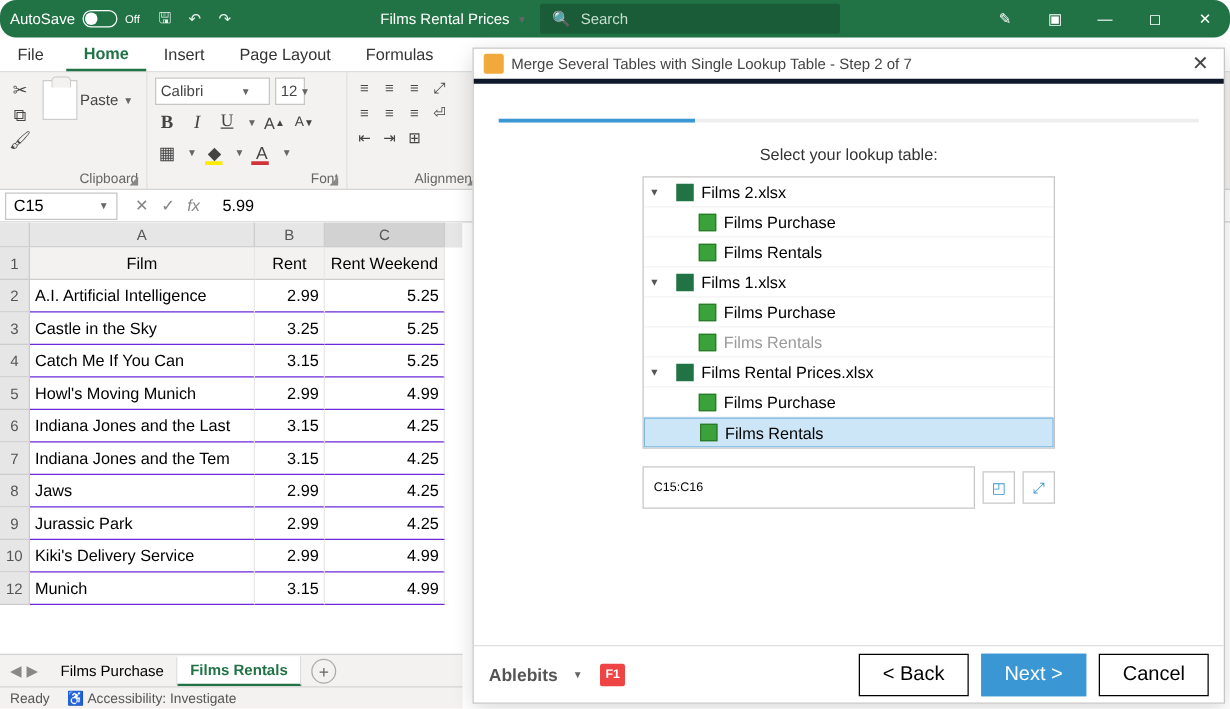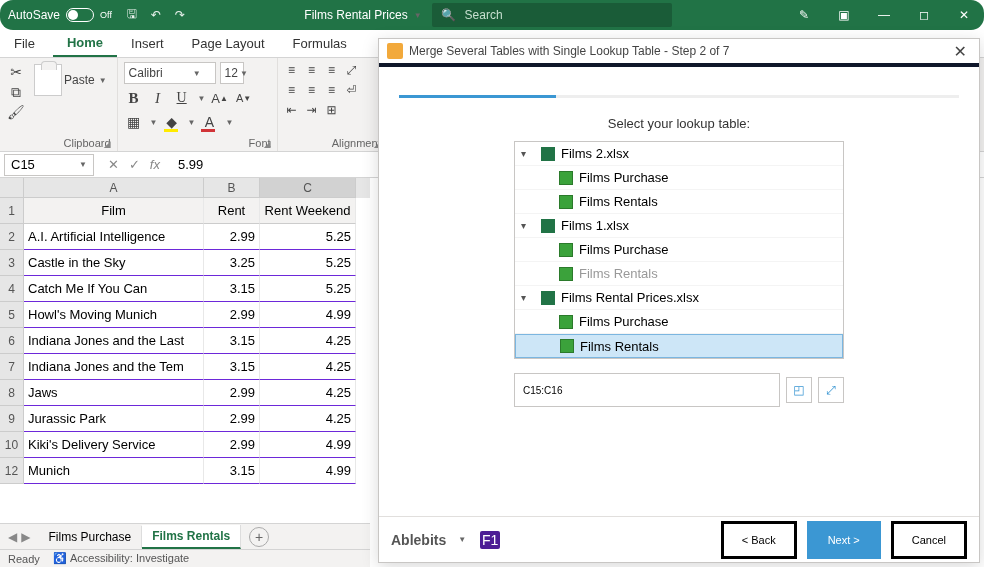--- a/index.html
+++ b/index.html
@@ -87,22 +87,22 @@
 .tree-row.sel { background:#cde6f7; border:1px solid #7bb6e0; }
 .tree-row.dim { color:#999; }
 .tw { width:14px; font-size:10px; color:#555; }
 .wb-ico { width:14px; height:14px; background:#217346; display:inline-block;}
 .sh-ico { width:14px; height:14px; background:#3ba23b; display:inline-block; margin-left:18px; border:1px solid #2b7a2b;}
 .range-row { width:330px; margin:14px auto 0 auto; display:flex; align-items:center; gap:6px;}
 .range-input { flex:1; height:16px; border:1px solid #c8c6c4; padding:16px 8px; font-size:10px; display:flex; align-items:center;}
 .sq-btn { width:26px; height:26px; border:1px solid #c8c6c4; display:flex; align-items:center; justify-content:center; font-size:12px; color:#3b97d3;}
 .dlg-footer { height:46px; border-top:1px solid #e1dfdd; display:flex; align-items:center; padding:0 12px; gap:10px;}
 .brand { font-size:14px; color:#555; font-weight:600;}
-.f1 { width:20px;height:18px; background:#4c1d95; color:#fff; font-size:14px; font-weight:normal; display:flex; align-items:center; justify-content:center; border-radius:2px; margin-left:4px;}
-.btn { height:28px; padding:16px 18px; border:3px solid #000000; background:#fff; font-size:11px; display:flex; align-items:center;}
+.f1 { width:20px;height:18px; background:#ef4444; color:#fff; font-size:10px; font-weight:bold; display:flex; align-items:center; justify-content:center; border-radius:2px; margin-left:4px;}
+.btn { height:28px; padding:16px 18px; border:1px solid #000000; background:#fff; font-size:16px; display:flex; align-items:center;}
 .btn.primary { background:#3b97d3; color:#fff; border-color:#3b97d3;}
 .spacer { flex:1; }
 </style>
 </head>
 <body>
 
 <div class="titlebar">
   <div class="autosave">
     <span>AutoSave</span>
     <span class="toggle">

